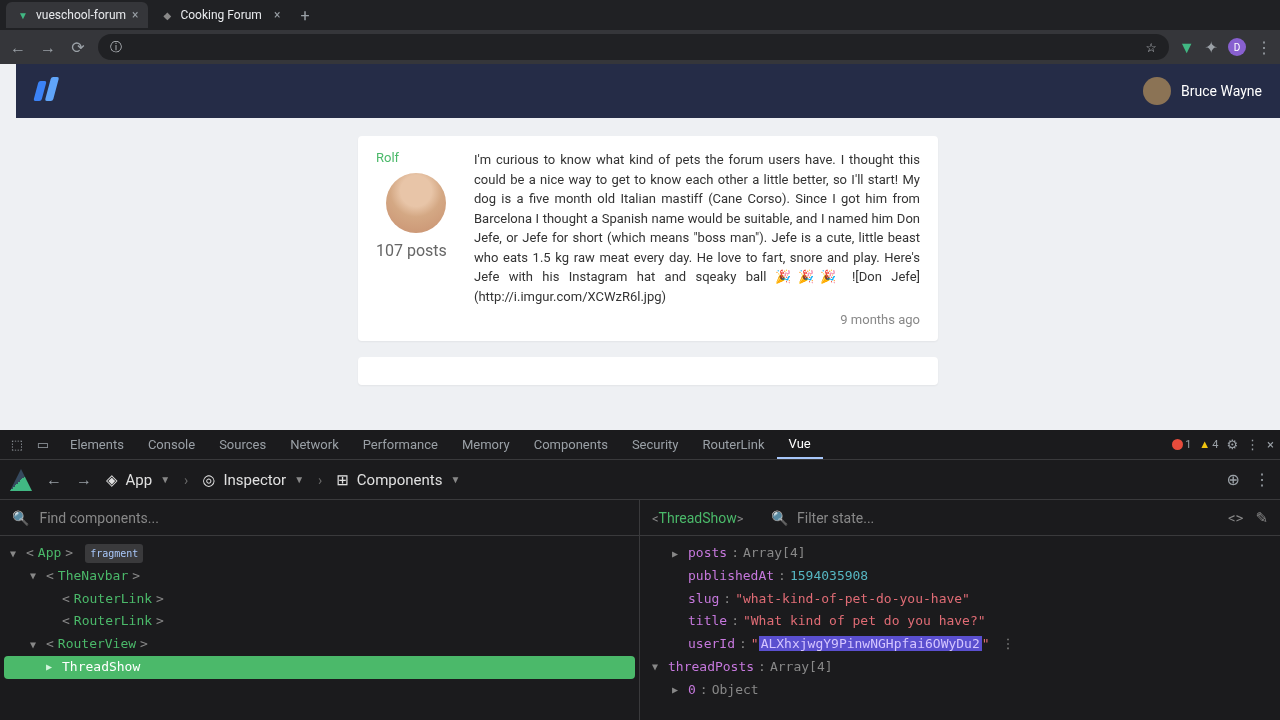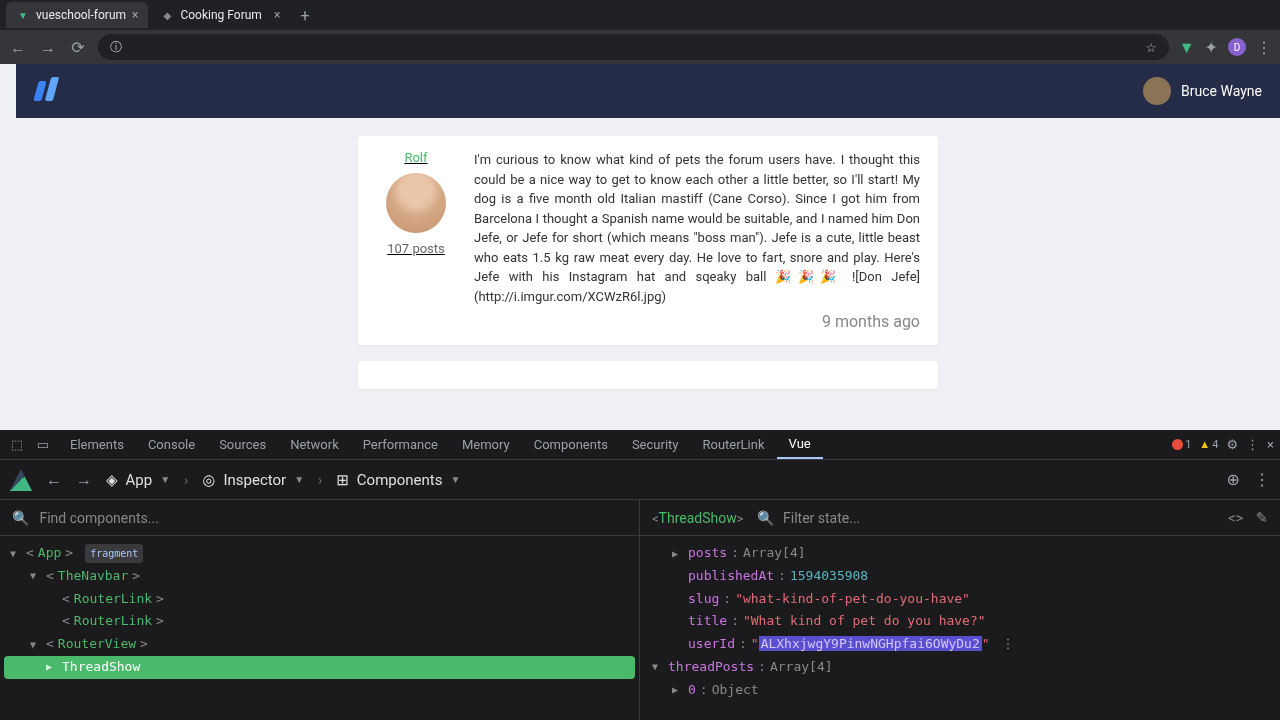--- a/index.html
+++ b/index.html
@@ -30,27 +30,27 @@
 .avatar-sm { width: 28px; height: 28px; border-radius: 50%; background: #8b7355; }
 
 .content { width: 580px; margin: 18px auto 0; }
 .thread-title-row { display: flex; align-items: center; gap: 10px; }
 .thread-title { font-size: 24px; font-weight: 700; color: #1a1a1a; }
 .edit-btn { background: #4bb96a; color: #fff; border: none; padding: 6px 12px; font-size: 12px; border-radius: 3px; }
 .meta-row { display: flex; justify-content: space-between; font-size: 12.5px; color: #555; margin-top: 10px; }
 .meta-row .replies { font-size: 12px; }
 
 .post-card { background: #fff; border-radius: 4px; margin-top: 16px; padding: 14px 18px; display: flex; gap: 18px; box-shadow: 0 1px 2px rgba(0,0,0,0.05); }
-.post-side { width: 80px; text-align: center; flex-shrink: 0; text-decoration: underline; }
+.post-side { width: 80px; text-align: left; flex-shrink: 0; }
 .post-author { color: #4bb96a; font-size: 13px; }
 .post-avatar { width: 60px; height: 60px; border-radius: 50%; margin: 8px auto; }
 .post-avatar.rolf { background: radial-gradient(circle at 50% 30%, #e8c5a8 30%, #d4a884 50%, #c89070 100%); }
-.post-count { font-size: 13px; color: #666; }
+.post-count { font-size: 16px; color: #666; }
 .post-body { flex: 1; font-size: 13px; color: #333; line-height: 1.5; text-align: justify; }
-.post-footer { text-align: right; font-size: 16px; color: #888; margin-top: 6px; }
+.post-footer { text-align: right; font-size: 13px; color: #888; margin-top: 6px; }
 
 
 .devtools { background: #1b1b1d; height: 290px; display: flex; flex-direction: column; color: #e0e0e0; font-size: 13px; }
 .dt-tabs { display: flex; align-items: center; height: 30px; border-bottom: 1px solid #3a3a3c; padding: 0 6px; }
 .dt-pick { width: 22px; height: 22px; display: flex; align-items: center; justify-content: center; color: #9aa0a6; margin-right: 4px; }
 .dt-tab { padding: 4px 12px; height: 100%; display: flex; align-items: center; color: #9aa0a6; font-size: 13px; }
 .dt-tab.active { color: #fff; border-bottom: 2px solid #a8c7fa; }
 .dt-right { margin-left: auto; display: flex; align-items: center; gap: 8px; color: #9aa0a6; }
 .err-badge { display: flex; align-items: center; gap: 2px; font-size: 11px; }
 .err-dot { width: 11px; height: 11px; border-radius: 50%; }
@@ -70,21 +70,21 @@
 .vue-tree { padding: 6px 10px; font-family: Menlo, Consolas, monospace; font-size: 13px; line-height: 1.75; }
 .tree-row { display: flex; align-items: center; gap: 4px; }
 .tree-row .arrow { color: #888; width: 12px; font-size: 10px; }
 .angle { color: #888; }
 .comp { color: #4bb96a; }
 .frag-badge { background: #3a3a3c; color: #a8c7fa; font-size: 10px; padding: 1px 5px; border-radius: 3px; margin-left: 8px; font-family: Menlo, monospace; }
 .tree-selected { background: #4bb96a; border-radius: 4px; margin: 0 -6px; padding: 0 6px; }
 .tree-selected .comp { color: #fff; }
 .tree-selected .arrow { color: #d4f5dd; }
 
-.vue-state-head { display: flex; align-items: center; height: 36px; padding: 0 12px; gap: 14px; border-bottom: 1px solid #3a3a3c; }
+.vue-state-head { display: flex; align-items: center; height: 36px; padding: 0 12px; gap: 28px; border-bottom: 1px solid #3a3a3c; }
 .state-title .angle { color: #888; }
 .state-title .comp { color: #4bb96a; font-size: 14px; }
 .state-search { display: flex; align-items: center; gap: 8px; color: #888; font-size: 14px; flex: 1; }
 .state-actions { display: flex; gap: 12px; color: #888; font-size: 15px; }
 .vue-state { padding: 6px 12px; font-family: Menlo, Consolas, monospace; font-size: 13px; line-height: 1.75; overflow: hidden; }
 .state-row { display: flex; align-items: center; gap: 4px; white-space: nowrap; }
 .key { color: #c678dd; }
 .colon { color: #888; }
 .val-type { color: #888; }
 .val-num { color: #56b6c2; }

